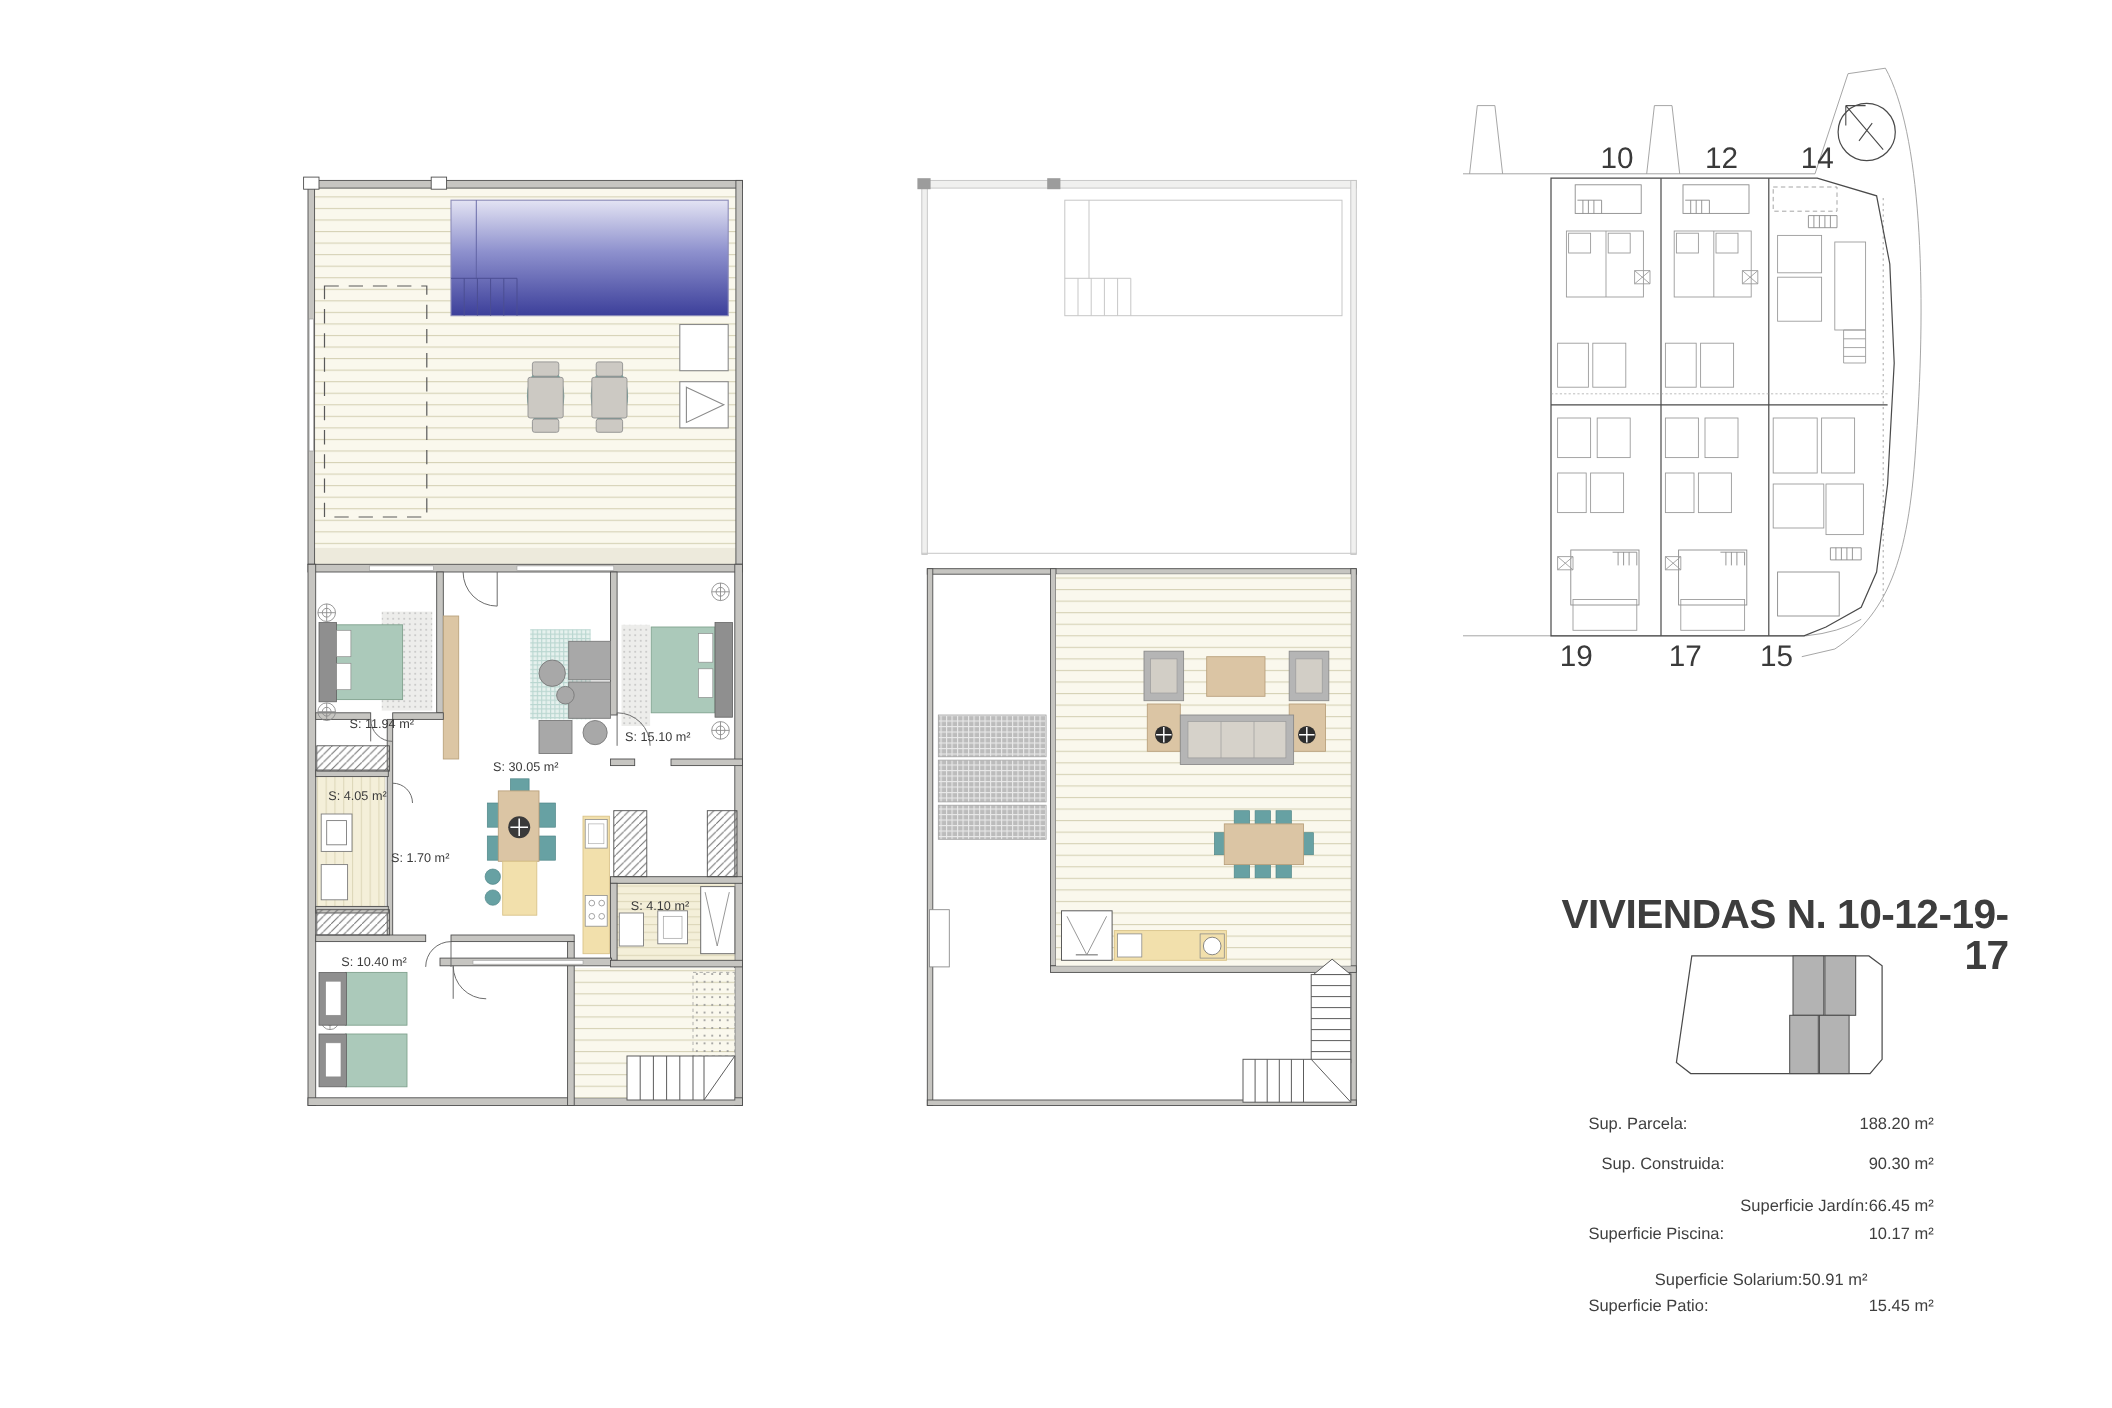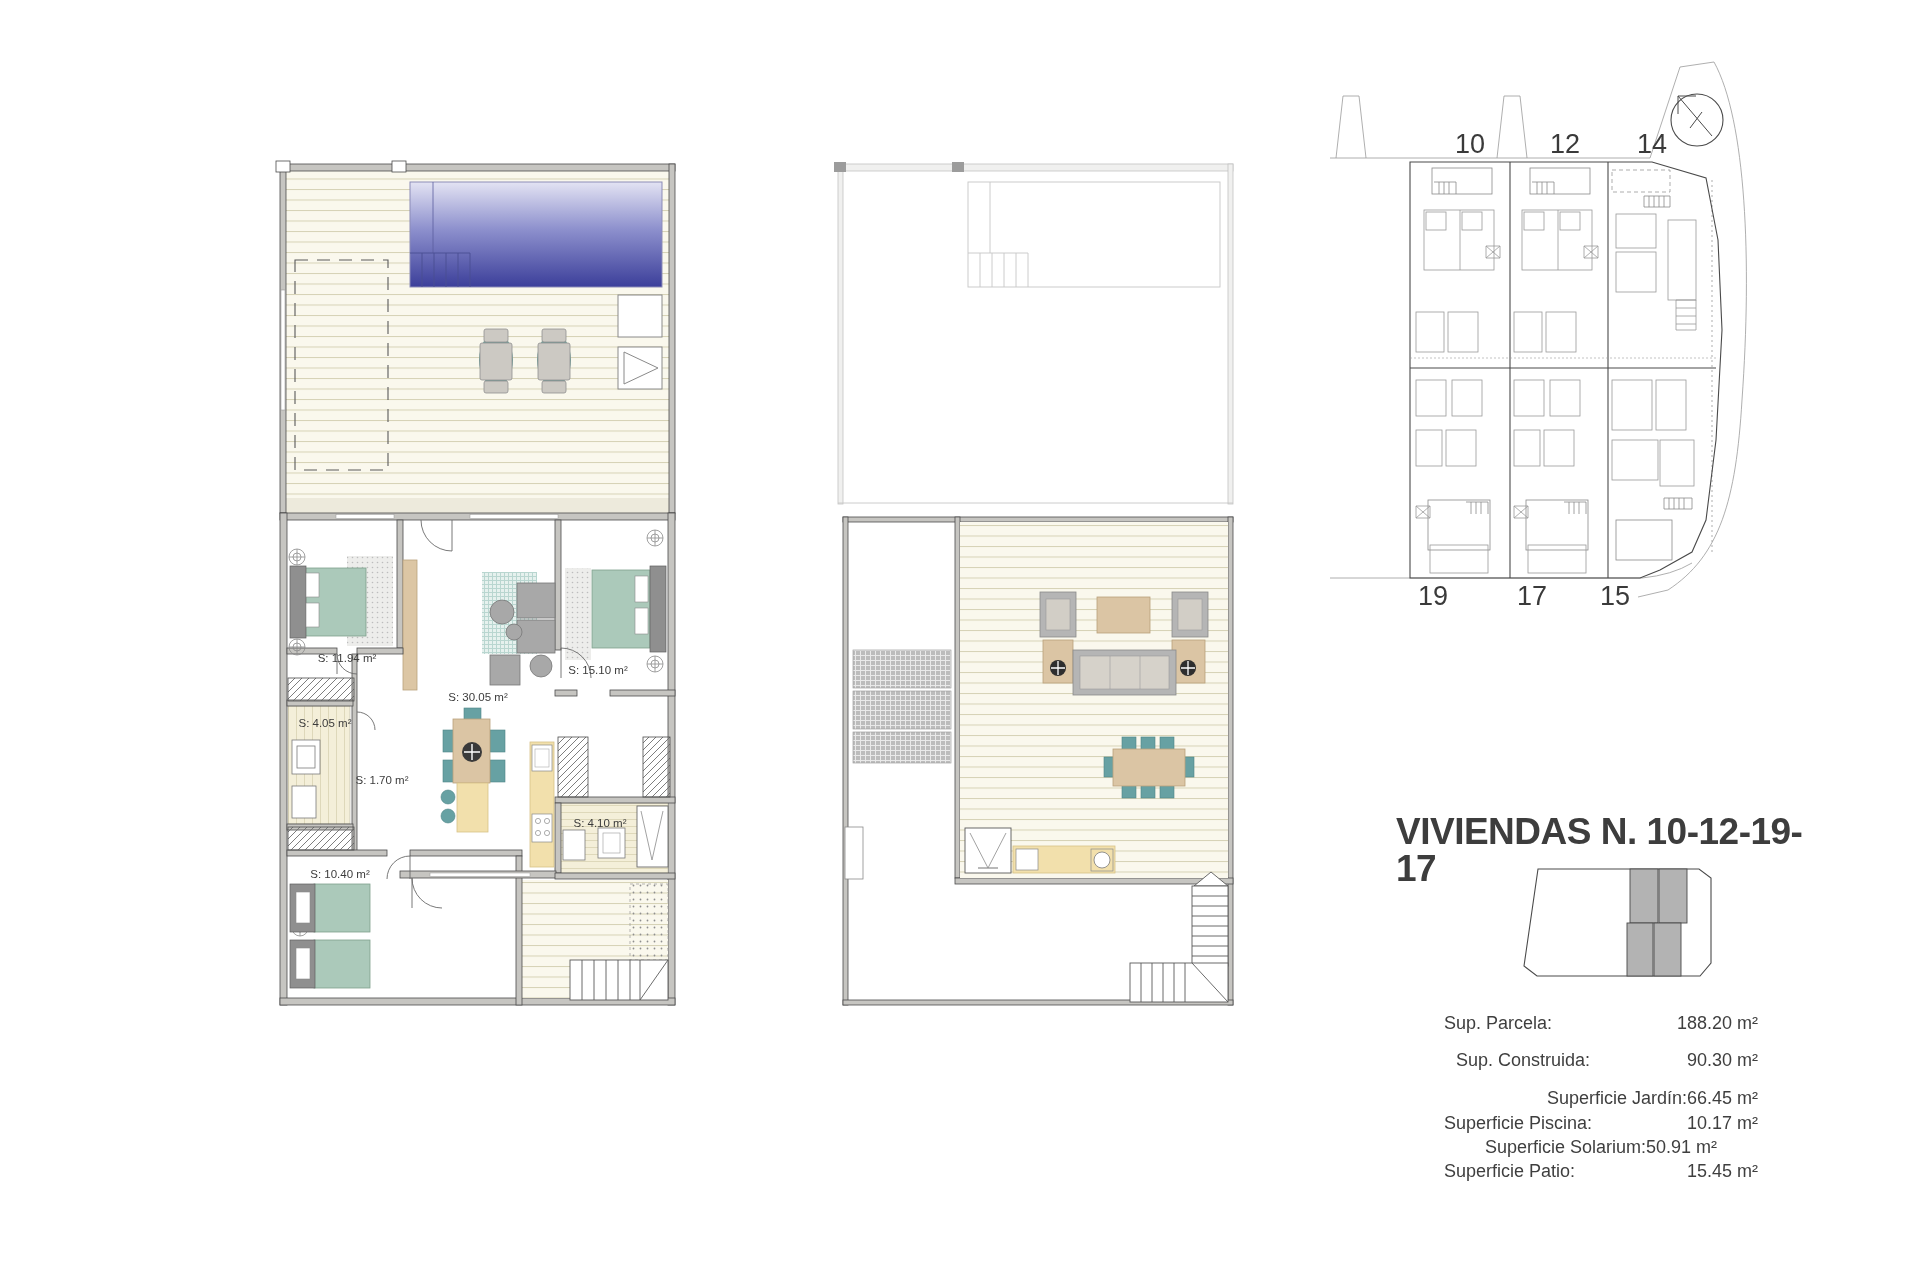--- a/index.html
+++ b/index.html
@@ -9,28 +9,28 @@
   .wall{fill:#c6c5c1;stroke:#4b4b4b;stroke-width:0.8;}
   .gwall{fill:#f0f0ef;stroke:#c2c2c2;stroke-width:0.8;}
   .arc{fill:none;stroke:#6a6a6a;stroke-width:0.9;}
   .thin{fill:none;stroke:#8a8a8a;stroke-width:0.8;}
   .ghost{fill:none;stroke:#c6c6c6;stroke-width:0.9;}
   .sline{fill:none;stroke:#4a4a4a;stroke-width:1.1;}
   .slight{fill:none;stroke:#9a9a9a;stroke-width:0.8;}
   .room-label{font-size:11.5px;fill:#3b3b3b;}
   .unit-label{font-size:27px;fill:#3a3a3a;}
   #title-block{position:absolute;left:1396px;top:813px;width:430px;
-      font-size:37px;font-weight:bold;letter-spacing:-0.5px;color:#3d3d3d;line-height:1;}
+      font-size:37px;font-weight:bold;letter-spacing:-0.5px;color:#3d3d3d;line-height:1;text-align:right;}
   #area-table{position:absolute;left:1444px;top:1013px;width:314px;
-      font-size:18px;color:#3f3f3f;}
+      font-size:15px;color:#3f3f3f;}
   .area-row{display:flex;justify-content:space-between;height:20px;}
   .area-row.r0{margin-bottom:17px;}
   .area-row.r1{margin-bottom:18px;margin-left:12px;}
   .area-row.r2{margin-bottom:5px;justify-content:flex-end;}
-  .area-row.r3{margin-bottom:4px;}
+  .area-row.r3{margin-bottom:22px;}
   .area-row.r4{margin-bottom:4px;justify-content:center;}
 </style>
 </head>
 <body>
 
 <svg id="plan-svg" width="1920" height="1280" viewBox="0 0 1920 1280">
   <defs>
     <linearGradient id="poolGrad" x1="0" y1="0" x2="0" y2="1">
       <stop offset="0" stop-color="#e3e3f3"></stop>
       <stop offset="0.45" stop-color="#8d90cd"></stop>

